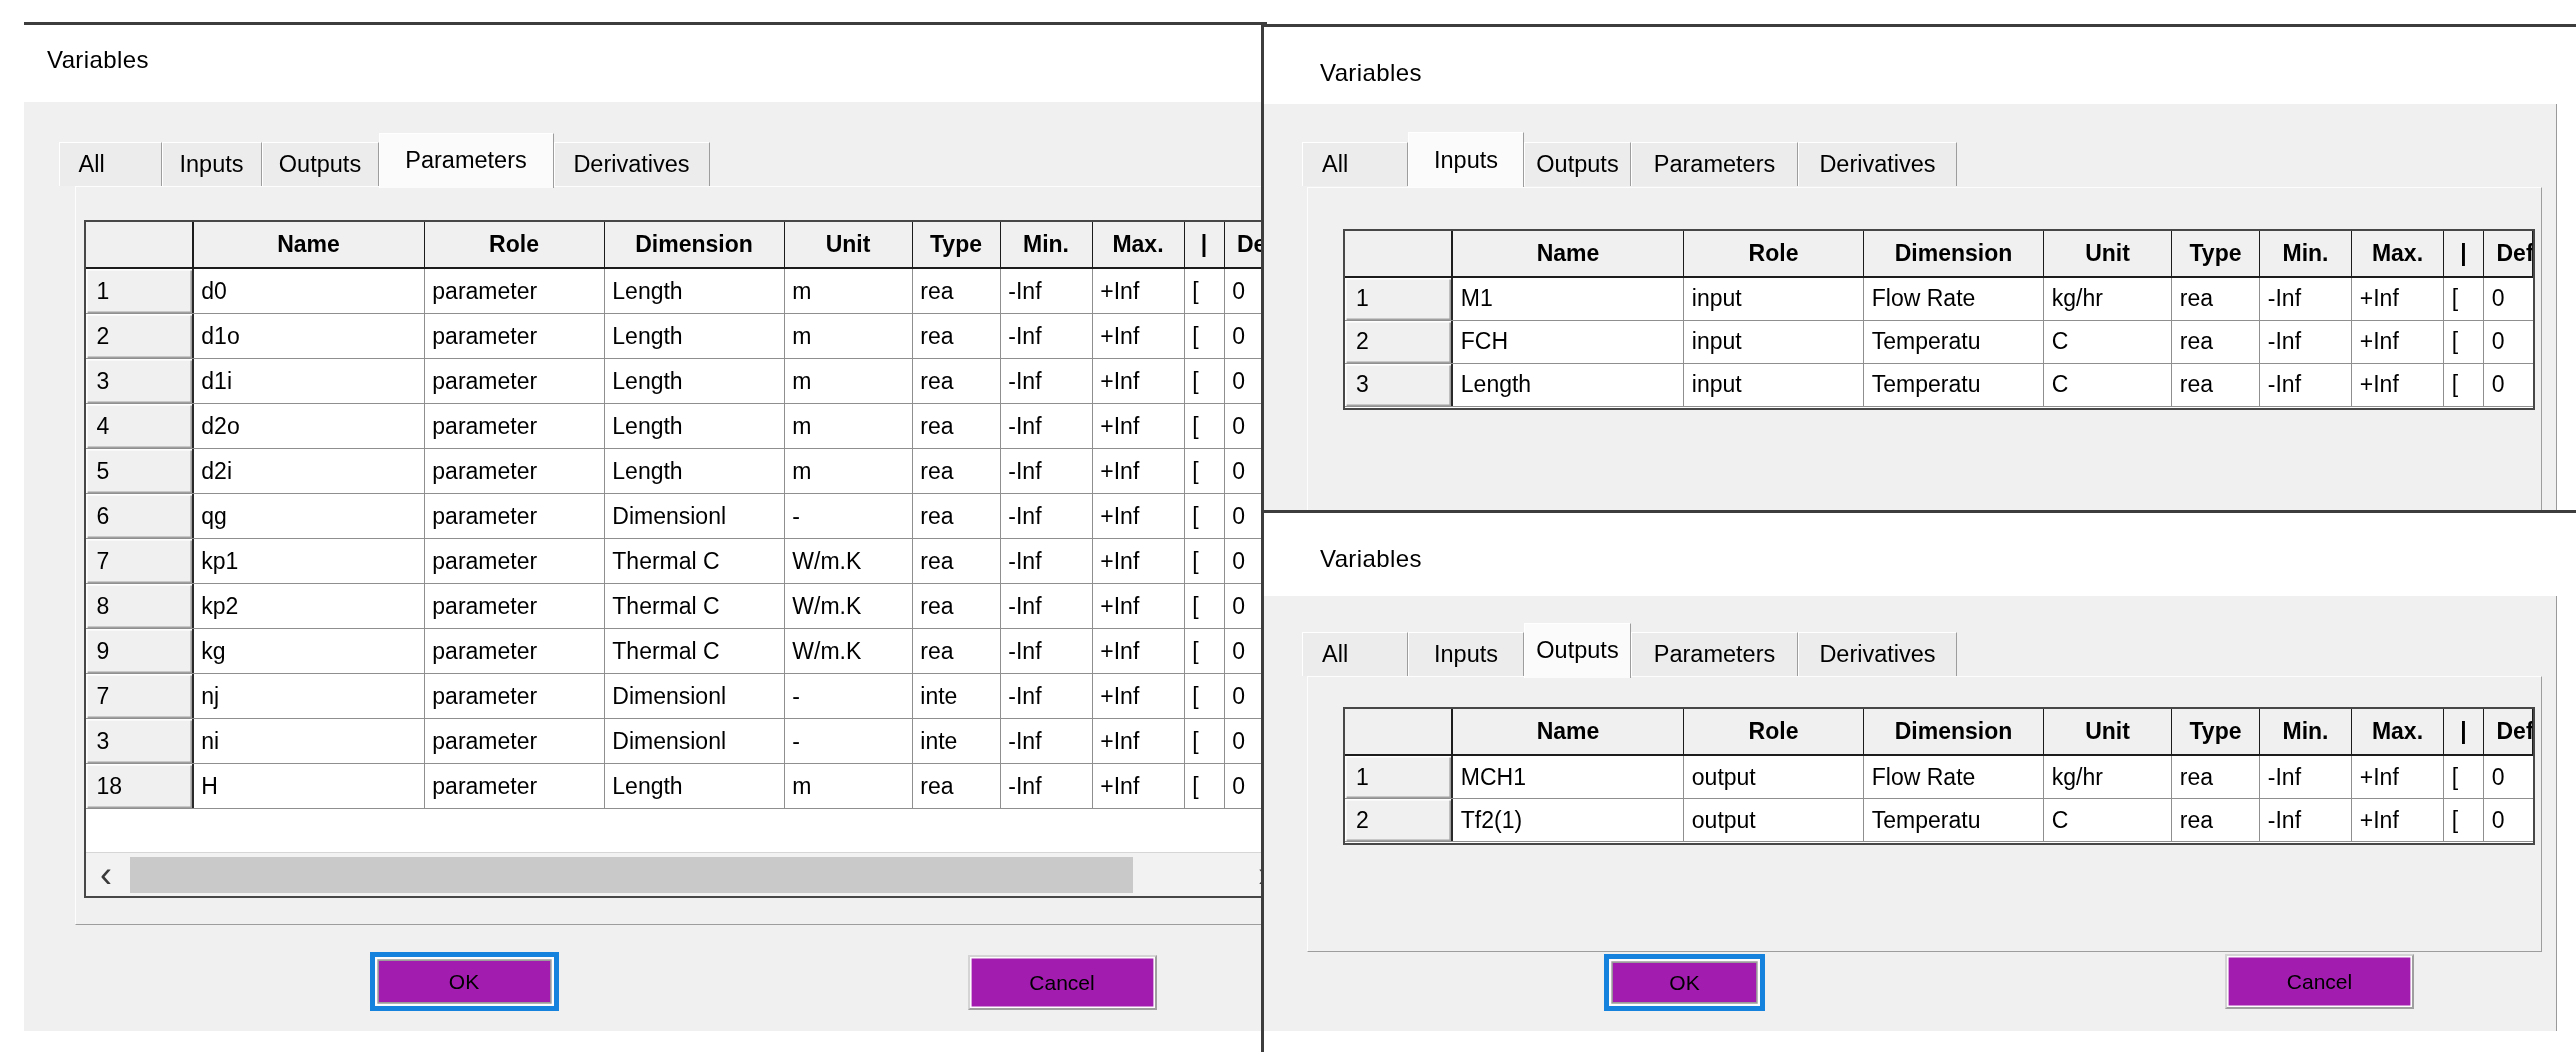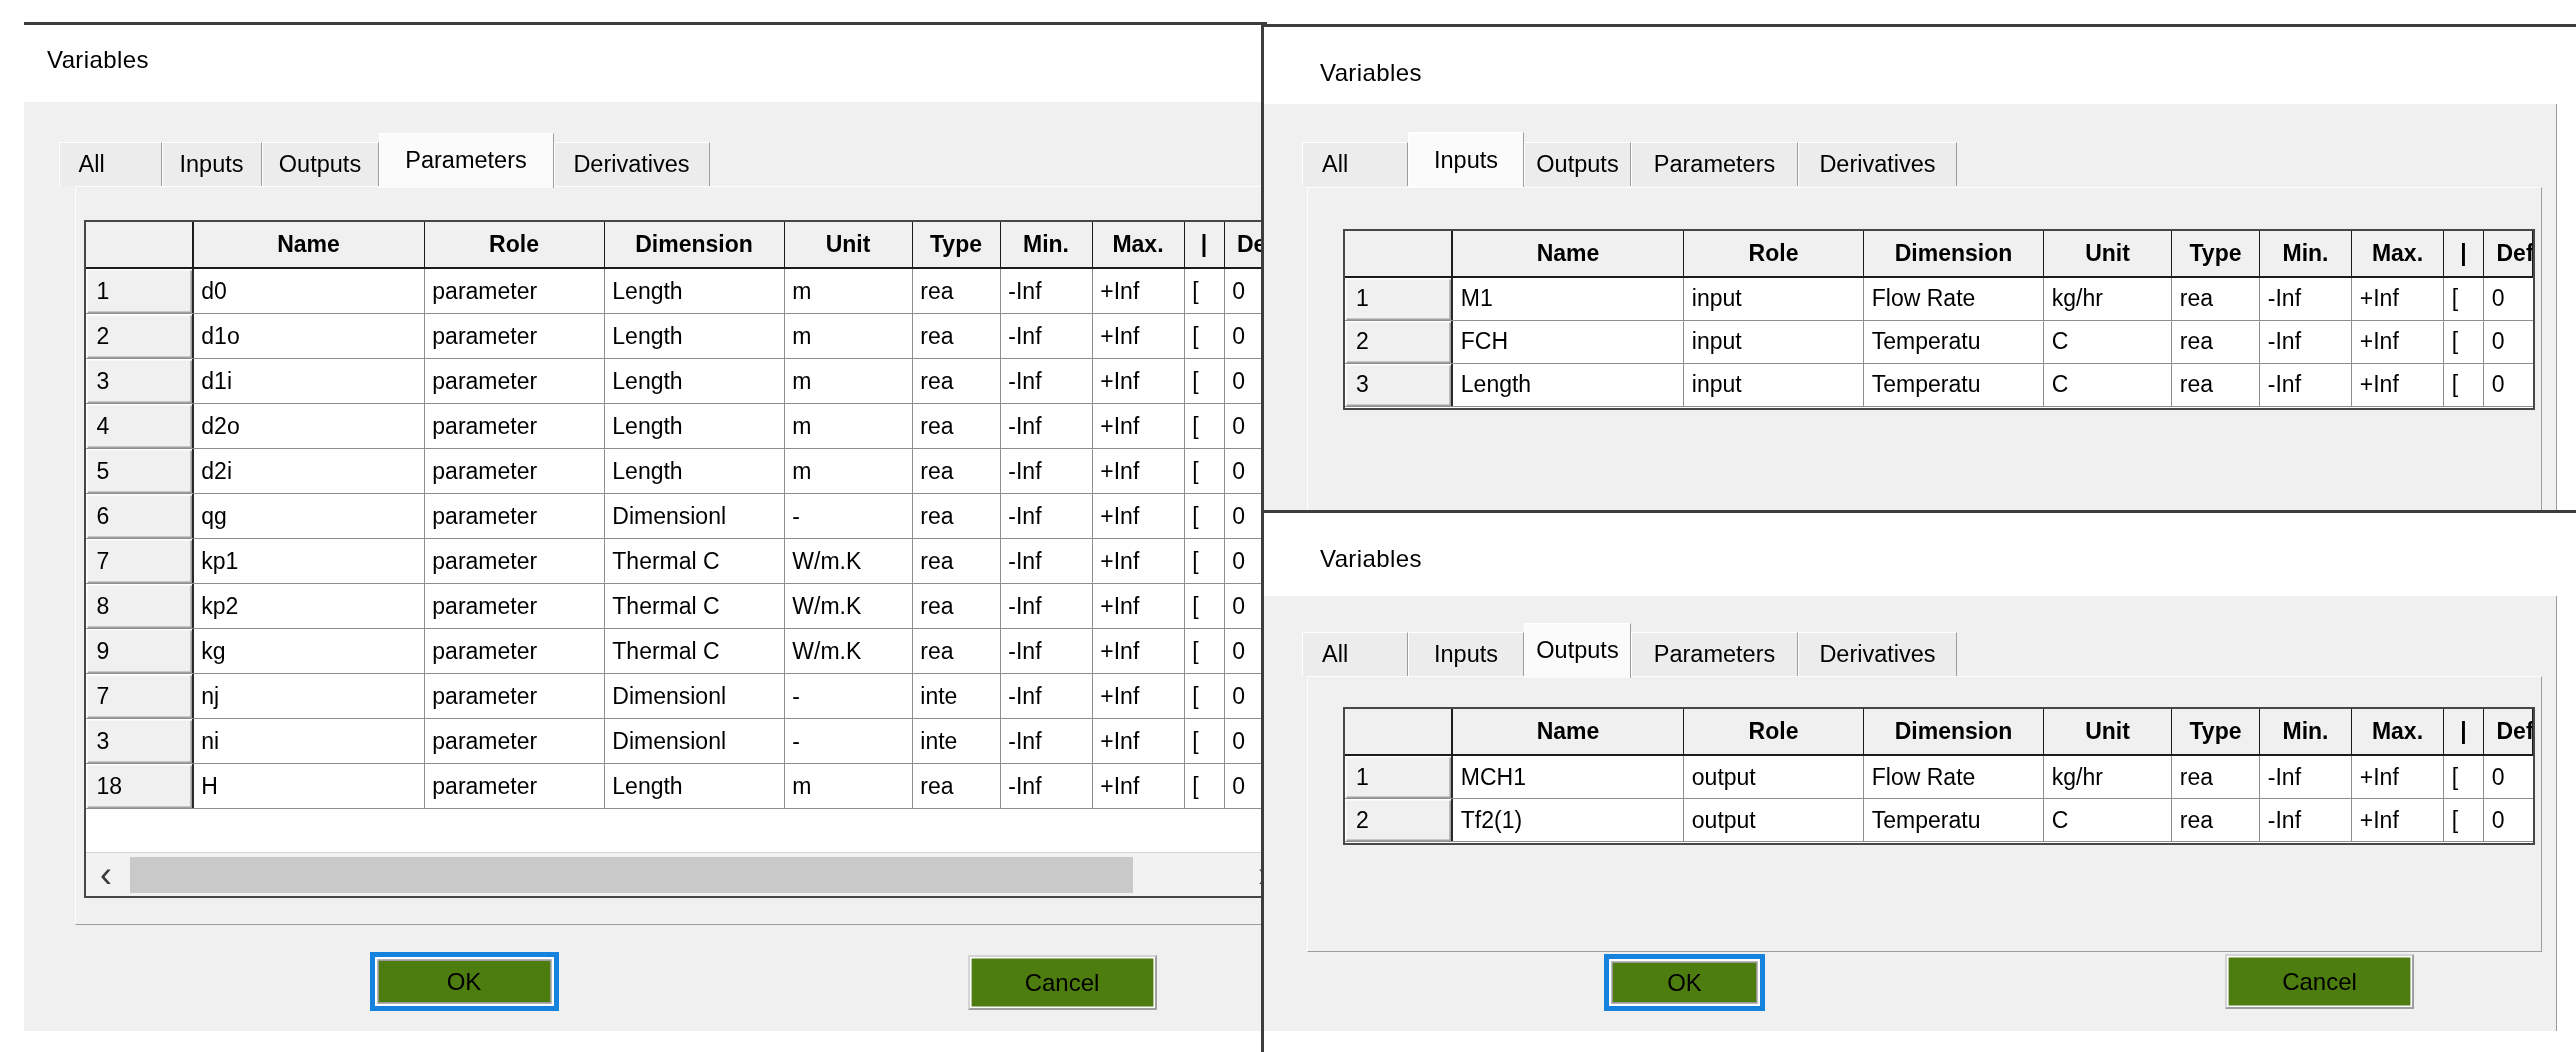--- a/index.html
+++ b/index.html
@@ -55,21 +55,21 @@
   .gfill{height:45px;background:#ffffff}
   
   .hscroll{position:absolute;left:0;right:0;bottom:0;height:44px;background:#f2f2f2;
            border-top:0.8px solid #d6d6d6;z-index:8}
   .sb-btn{position:absolute;top:0;width:41px;height:44px;display:flex;align-items:center;
           justify-content:center;font-size:36px;color:#3a3a3a;background:#f2f2f2}
   .sb-left{left:0}.sb-right{right:0}
   .sb-thumb{position:absolute;left:44px;top:3.9px;height:36px;width:1003px;background:#c9c9c9}
   
   .btn{position:absolute;display:flex;align-items:center;justify-content:center;
-       font-size:24px;background:#4d7c0f;z-index:9}
+       font-size:21px;background:#a21caf;z-index:9}
   .btn.ok{border:5.5px solid #1583dd;box-shadow:inset 0 0 0 2.3px #fdfdfd, inset 0 0 0 3.9px #9b9b9b}
   .btn.cancel{border:2.3px solid;border-color:#d4d4d4 #9f9f9f #9f9f9f #d4d4d4;
               box-shadow:inset 0 0 0 1.6px #fdfdfd}
   .d0 .btn.ok{left:346px;top:930px;width:189px;height:59px}
   .d0 .btn.cancel{left:944px;top:933px;width:189px;height:55px}
   .d2 .btn.ok{left:340px;top:441px;width:161px;height:57px}
   .d2 .btn.cancel{left:961px;top:441px;width:189px;height:55px}
 </style>
 </head>
 <body>

